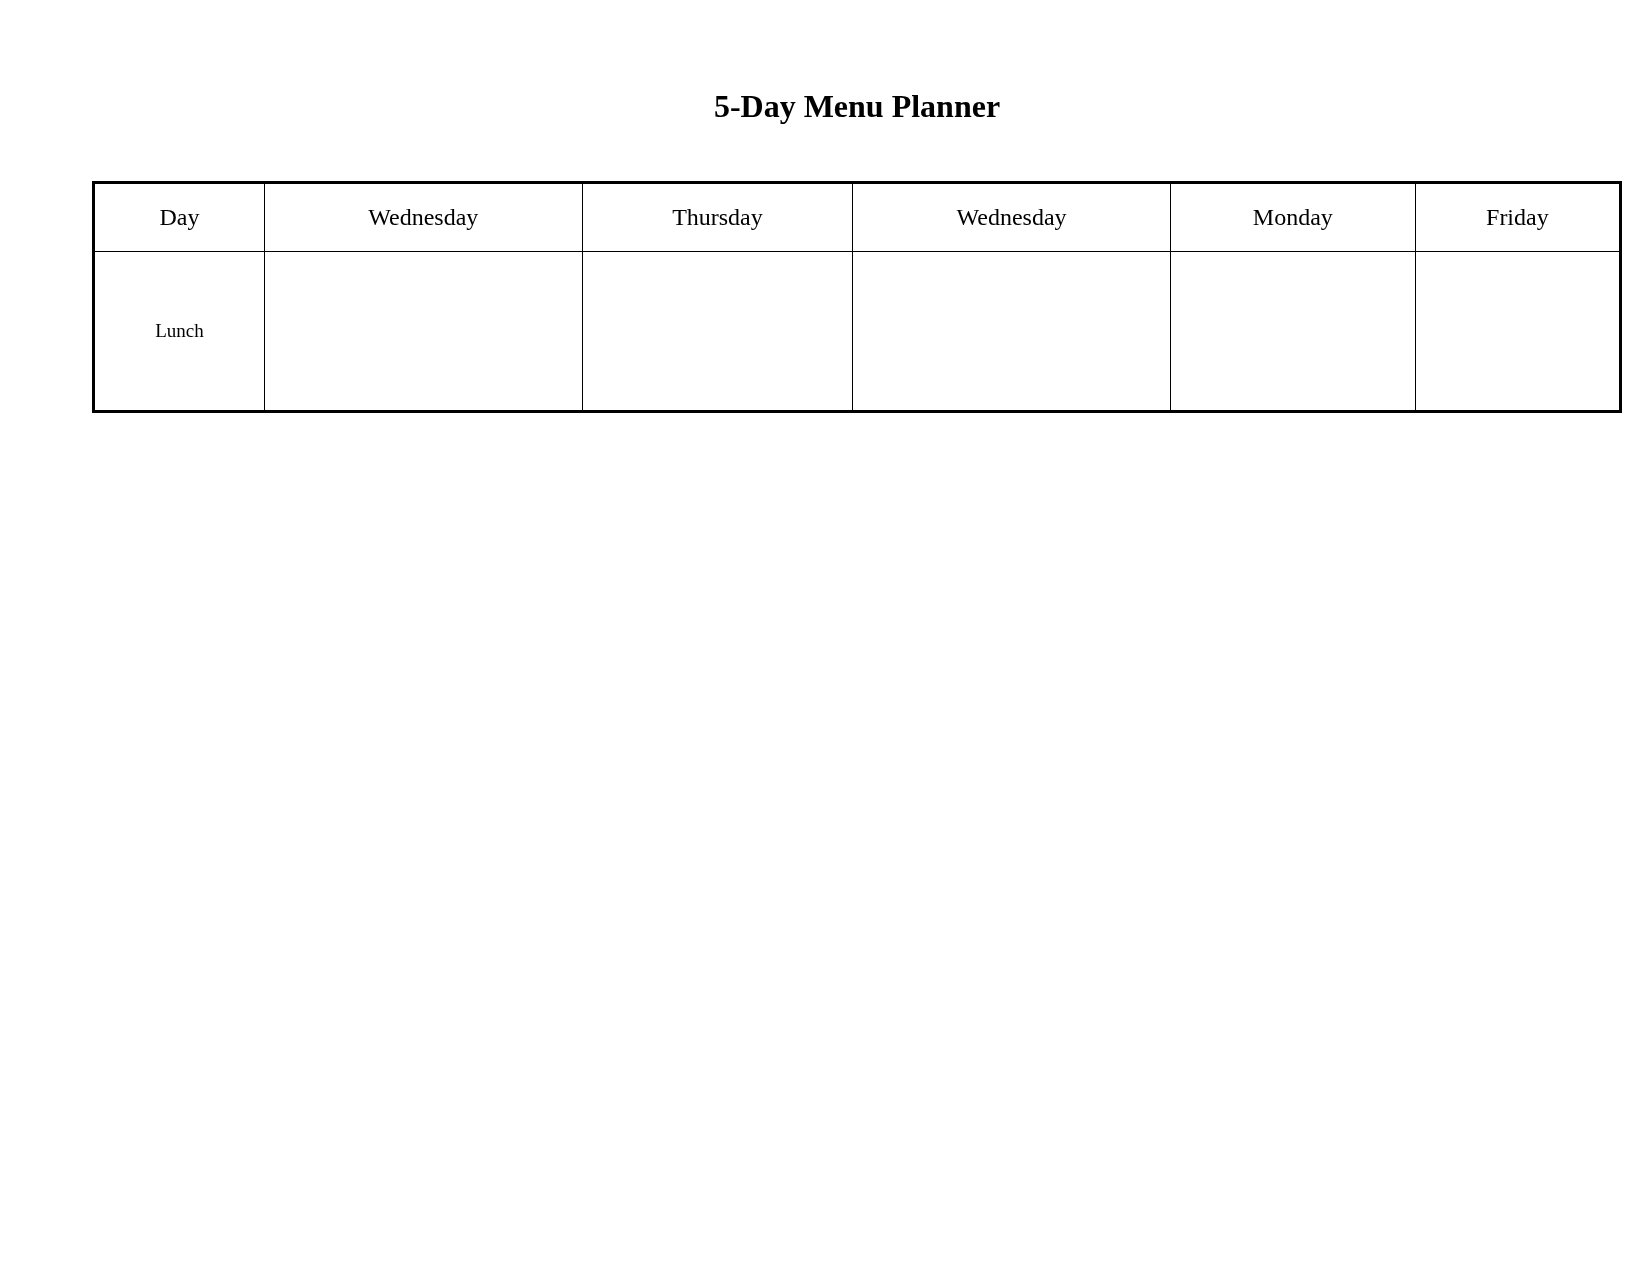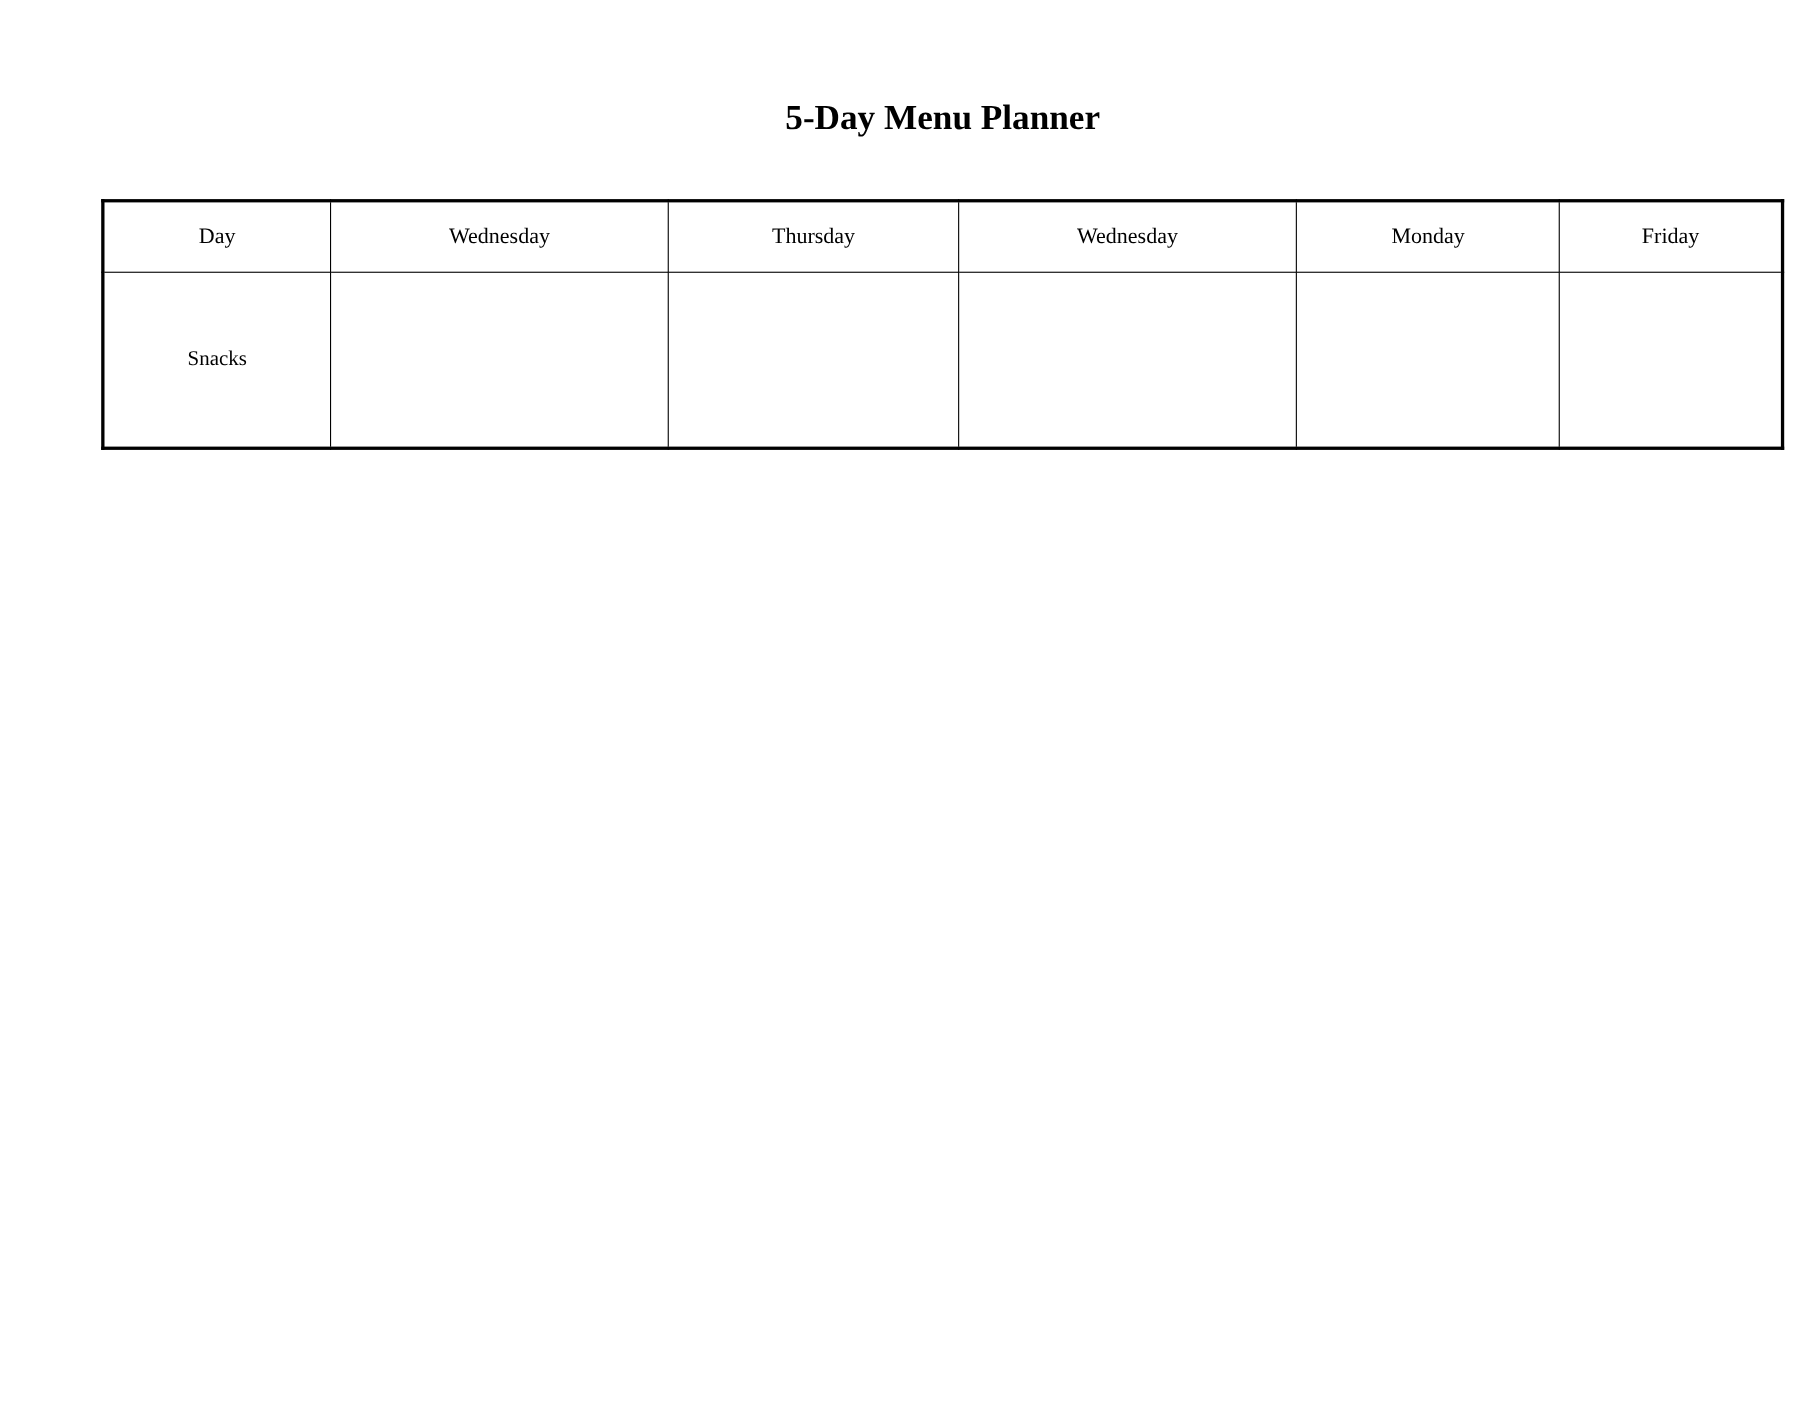--- a/index.html
+++ b/index.html
@@ -40,21 +40,21 @@
       text-align: center;
       vertical-align: middle;
       font-family: Georgia, 'Times New Roman', serif;
       font-size: 20px;
       font-weight: normal;
     }
 
     .planner-table thead tr th {
       padding: 20px 10px;
       font-weight: normal;
-      font-size: 20px;
+      font-size: 24px;
     }
 
     .planner-table tbody tr td {
       height: 160px;
       padding: 10px;
     }
 
     .planner-table tbody tr td:first-child {
       font-size: 19px;
     }
@@ -70,21 +70,21 @@
       <th>Day</th>
       <th>Wednesday</th>
       <th>Thursday</th>
       <th>Wednesday</th>
       <th>Monday</th>
       <th>Friday</th>
     </tr>
   </thead>
   <tbody>
     <tr>
-      <td>Snacks</td>
+      <td>Lunch</td>
       <td></td>
       <td></td>
       <td></td>
       <td></td>
       <td></td>
     </tr>
   </tbody>
 </table>
 
 </body></html>

